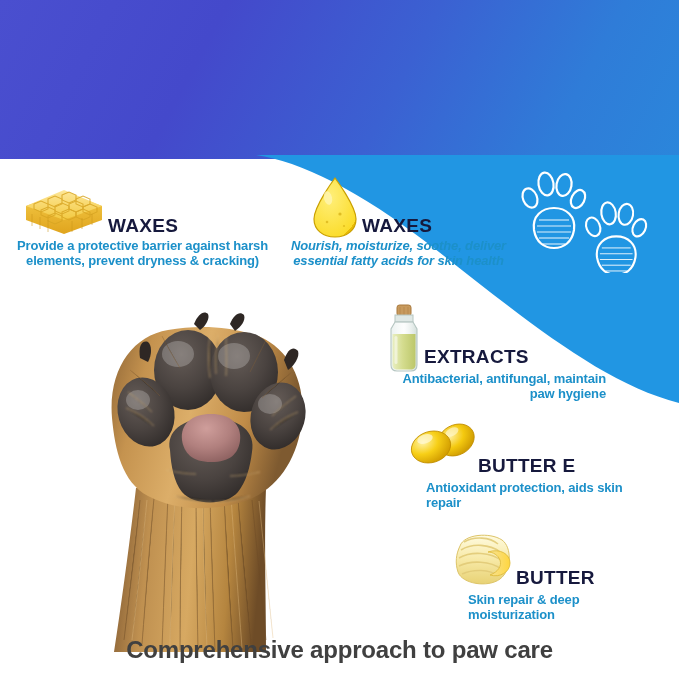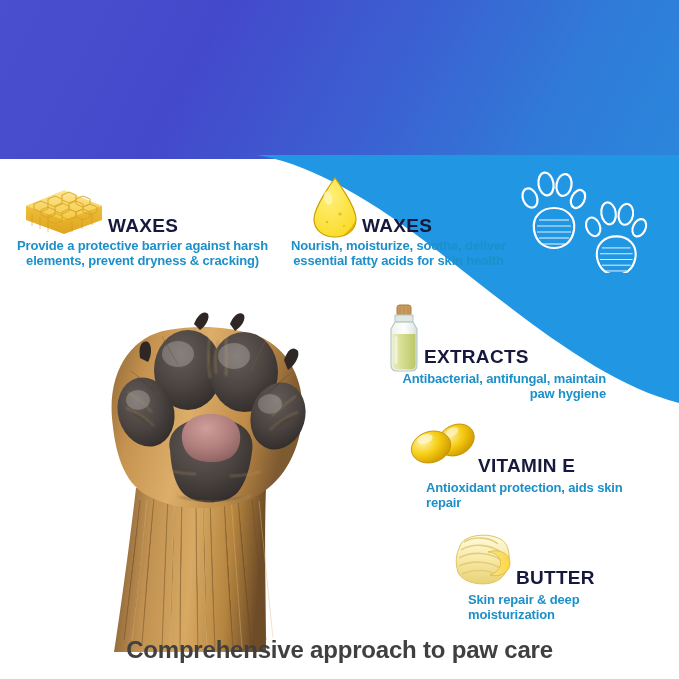--- a/index.html
+++ b/index.html
@@ -82,21 +82,21 @@
   
   #item-waxes { left: 10px; top: 176px; width: 265px; }
   #item-waxes .icon { left: 8px; top: 0px; width: 92px; height: 62px; }
   #item-waxes .title { position: absolute; left: 98px; top: 40px; }
   #item-waxes .desc  { position: absolute; left: 0px; top: 62px; width: 265px; text-align: center; }
 
   
   #item-oils { left: 266px; top: 176px; width: 265px; }
   #item-oils .icon { left: 40px; top: 0px; width: 58px; height: 63px; }
   #item-oils .title { position: absolute; left: 96px; top: 40px; }
-  #item-oils .desc  { position: absolute; left: 0px; top: 62px; width: 265px; text-align: center; }
+  #item-oils .desc  { position: absolute; left: 0px; top: 62px; width: 265px; text-align: center; font-style: italic; }
 
   
   #item-extracts { left: 360px; top: 303px; width: 252px; }
   #item-extracts .icon { left: 20px; top: 0px; width: 48px; height: 70px; }
   #item-extracts .title { position: absolute; left: 64px; top: 44px; }
   #item-extracts .desc  { position: absolute; left: 16px; top: 68px; width: 230px; text-align: right; }
 
   
   #item-vitamin { left: 400px; top: 420px; width: 260px; }
   #item-vitamin .icon { left: 8px; top: 0px; width: 78px; height: 55px; }
@@ -270,21 +270,21 @@
           <stop offset="0" stop-color="#ffefa0"></stop>
             <stop offset="0.5" stop-color="#f4c90f"></stop>
             <stop offset="1" stop-color="#c99500"></stop>
         </radialGradient>
       </defs>
       <ellipse cx="48" cy="20" rx="19" ry="15" fill="url(#gelB)" stroke="#c18e00" stroke-width="0.8" transform="rotate(-28 48 20)"></ellipse>
       <ellipse cx="44" cy="12" rx="7" ry="4" fill="#fff8cf" opacity="0.65" transform="rotate(-28 44 12)"></ellipse>
       <ellipse cx="23" cy="27" rx="20" ry="15.5" fill="url(#gelA)" stroke="#c18e00" stroke-width="0.8" transform="rotate(-18 23 27)"></ellipse>
       <ellipse cx="17" cy="19" rx="8" ry="4.5" fill="#fffad8" opacity="0.7" transform="rotate(-18 17 19)"></ellipse>
     </svg>
-    <div class="title">VITAMIN E</div>
+    <div class="title">BUTTER E</div>
     <div class="desc">Antioxidant protection, aids skin repair</div>
   </div>
 
   <div class="item" id="item-butter">
     <svg class="icon" viewBox="0 0 76 60">
       <defs>
         <linearGradient id="butA" x1="0" y1="0" x2="0" y2="1">
           <stop offset="0" stop-color="#fffbe0"></stop>
             <stop offset="0.5" stop-color="#f7e9a6"></stop>
             <stop offset="1" stop-color="#e8d275"></stop>

